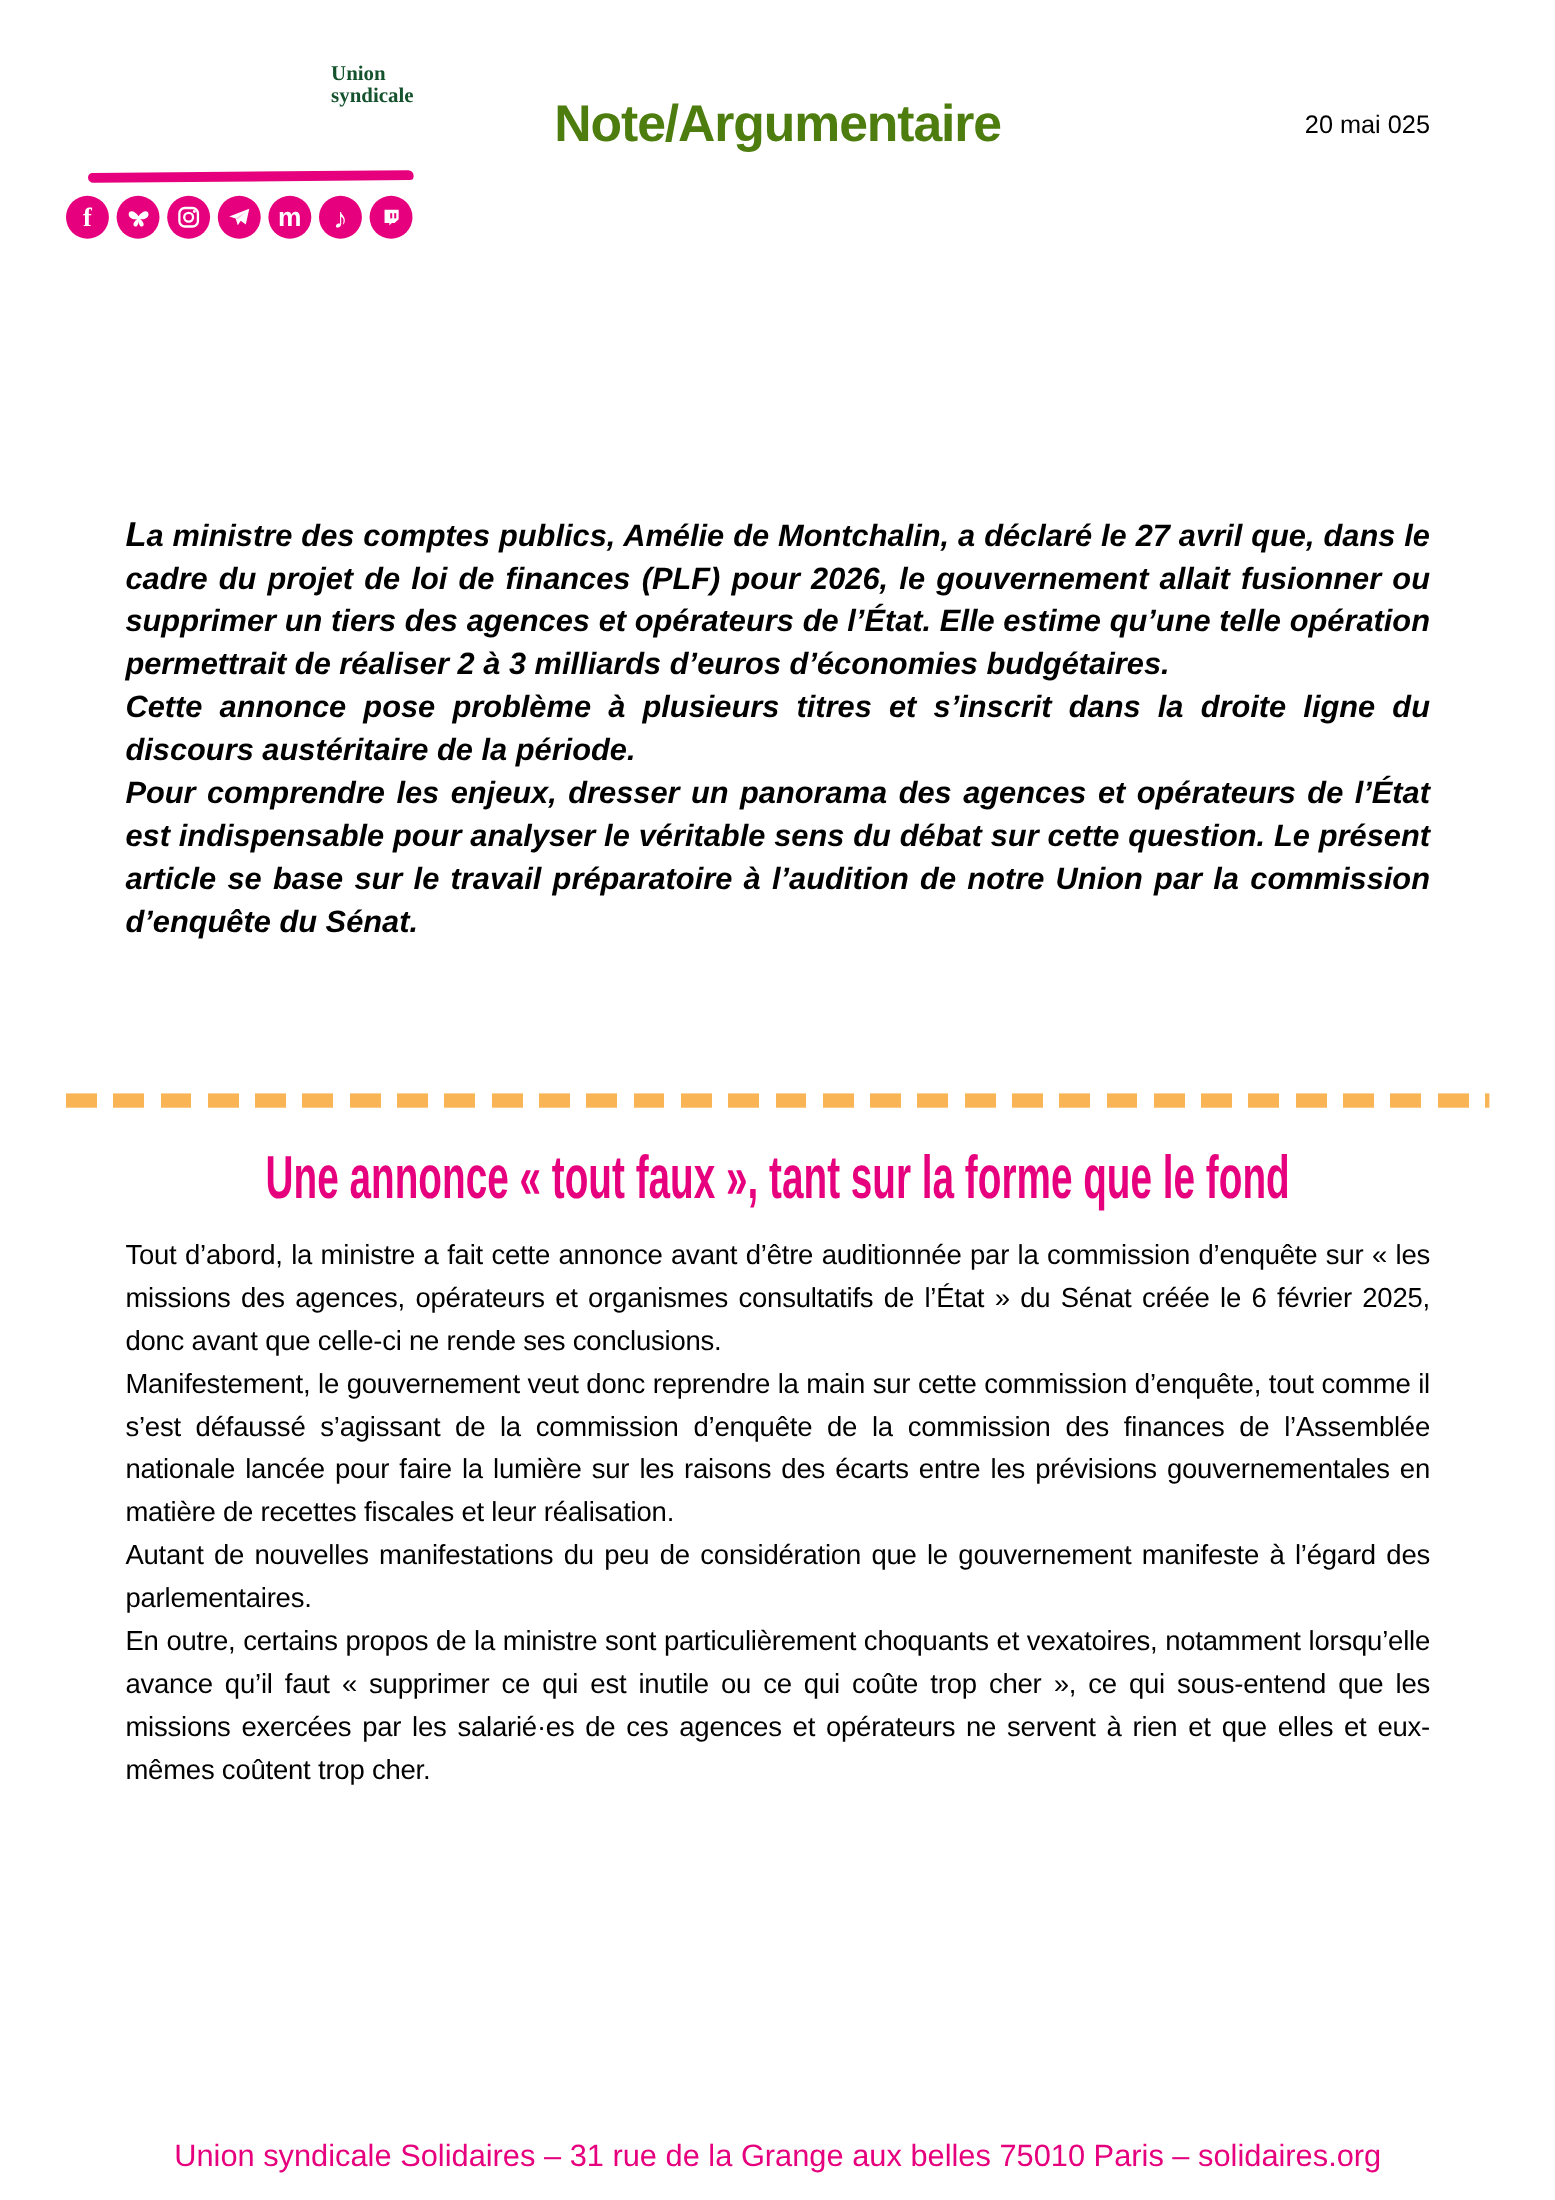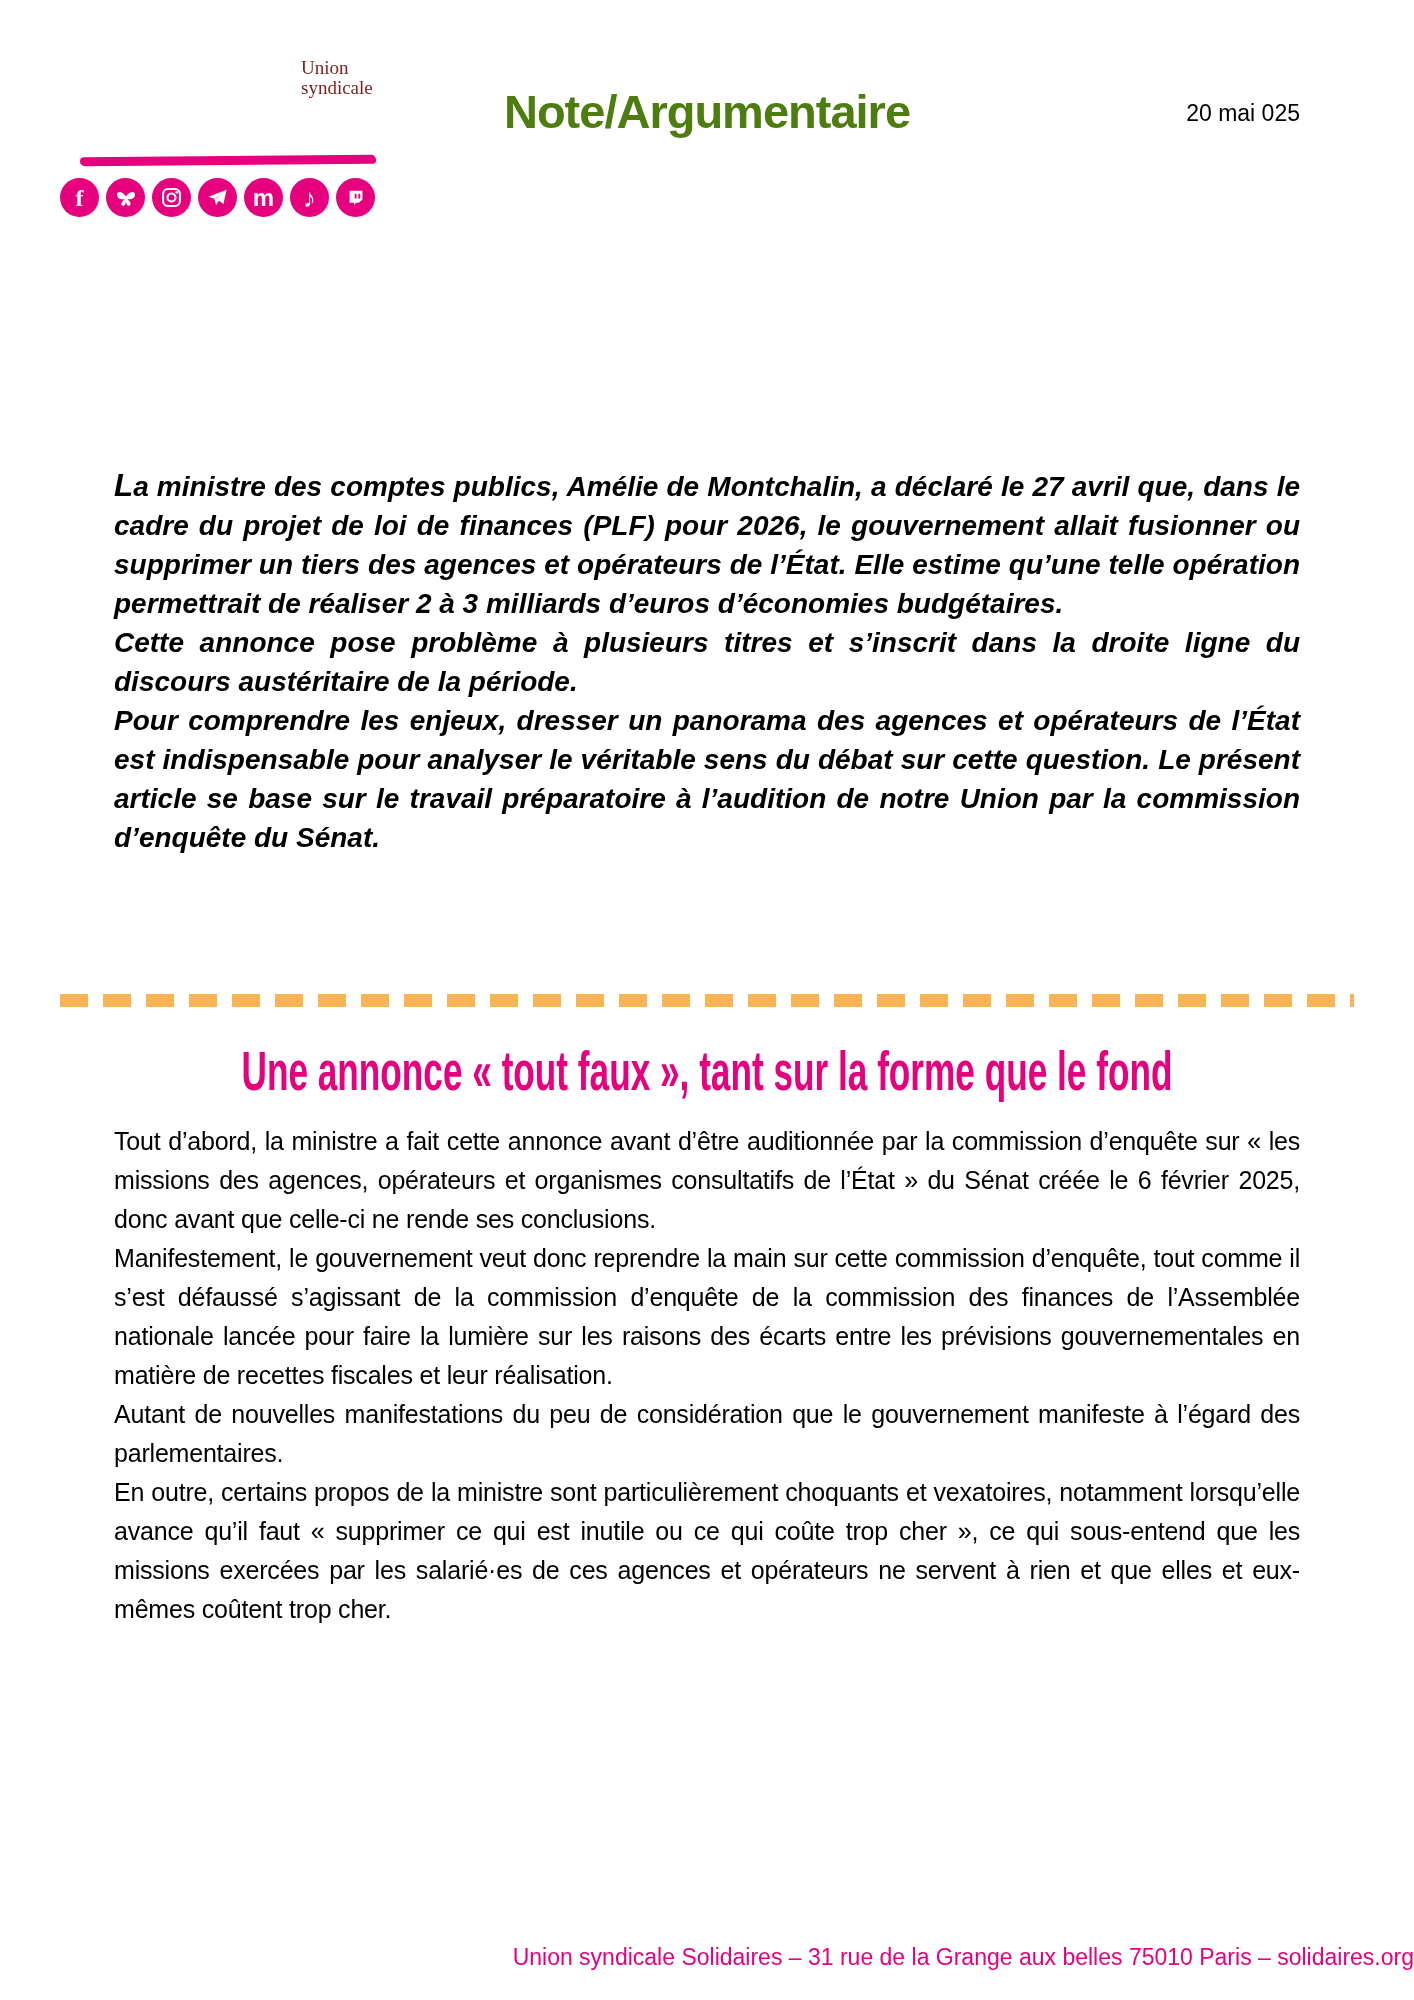--- a/index.html
+++ b/index.html
@@ -16,22 +16,22 @@
   
   .logo-name{
     position:absolute;left:58px;top:70px;
     font-family:"Liberation Serif",serif;
     font-weight:bold;font-size:64px;letter-spacing:-3px;
     color:#1d1d1b;line-height:1;
   }
   .logo-union{
     position:absolute;left:301px;top:58px;
     font-family:"Liberation Serif",serif;
-    font-weight:normal;font-size:19px;line-height:20px;
-    color:#7f1d1d;
+    font-weight:bold;font-size:19px;line-height:20px;
+    color:#14532d;
   }
   .logo-underline{
     position:absolute;left:80px;top:156px;
     width:296px;height:9px;background:var(--pink);
     border-radius:5px 6px 4px 6px;
     transform:rotate(-0.5deg);
   }
   .social-row{
     position:absolute;left:60px;top:178px;
     display:flex;gap:7px;align-items:center;
@@ -104,21 +104,21 @@
     position:absolute;left:114px;right:114px;top:1122px;
     font-size:25px;line-height:39px;text-align:justify;
     letter-spacing:-0.2px;
   }
   .body-text .para{margin:0;}
   .body-text .para.gap-top{}
 
   
   .footer{
     position:absolute;left:0;right:0;top:1944px;
-    text-align:right;color:var(--pink);font-size:23px;
+    text-align:center;color:var(--pink);font-size:28px;
   }
 </style>
 </head>
 <body>
 
 <div class="page">
 
   <div class="logo-union">
     <div>Union</div>
     <div>syndicale</div>

